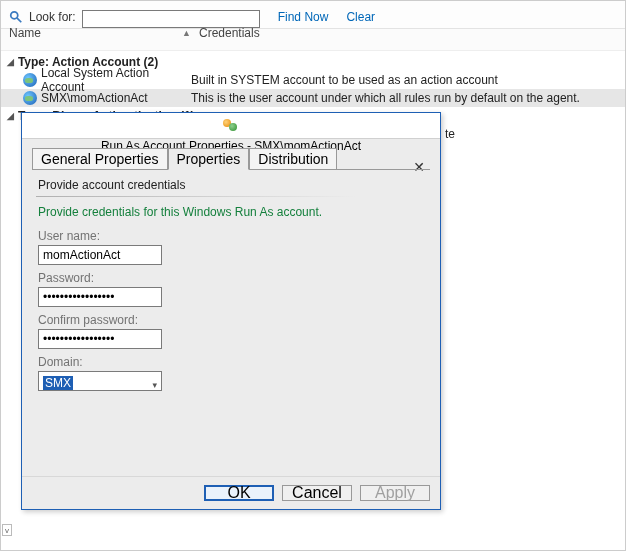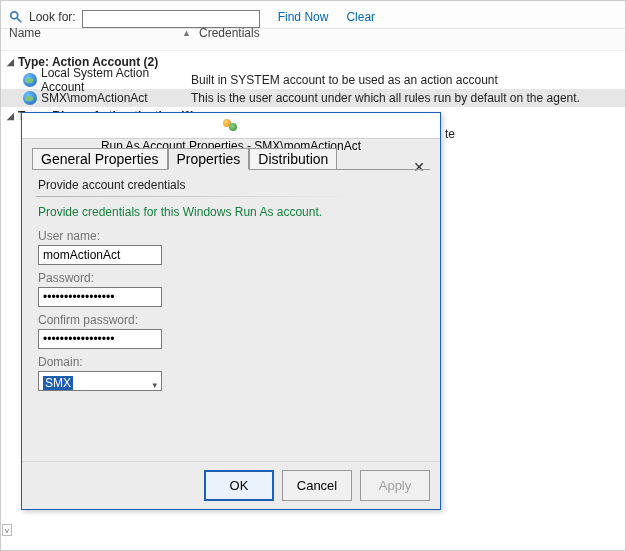--- a/index.html
+++ b/index.html
@@ -202,24 +202,24 @@
   }
   .button-row {
     display: flex;
     justify-content: flex-end;
     gap: 8px;
     padding: 8px 10px;
     border-top: 1px solid #d8d8d8;
   }
   .btn {
     width: 70px;
-    height: 31px;
+    height: 16px;
     border: 1px solid #999;
     background: #f0f0f0;
-    font-size: 13px;
+    font-size: 16px;
     display: flex;
     align-items: center;
     justify-content: center;
     cursor: pointer;
   }
   .btn.primary { border: 2px solid #1e5fb4; background: #eaf2fb; }
   .btn.disabled { color: #a0a0a0; cursor: default; }
   .scroll-handle {
     position: absolute;
     left: 1px;

